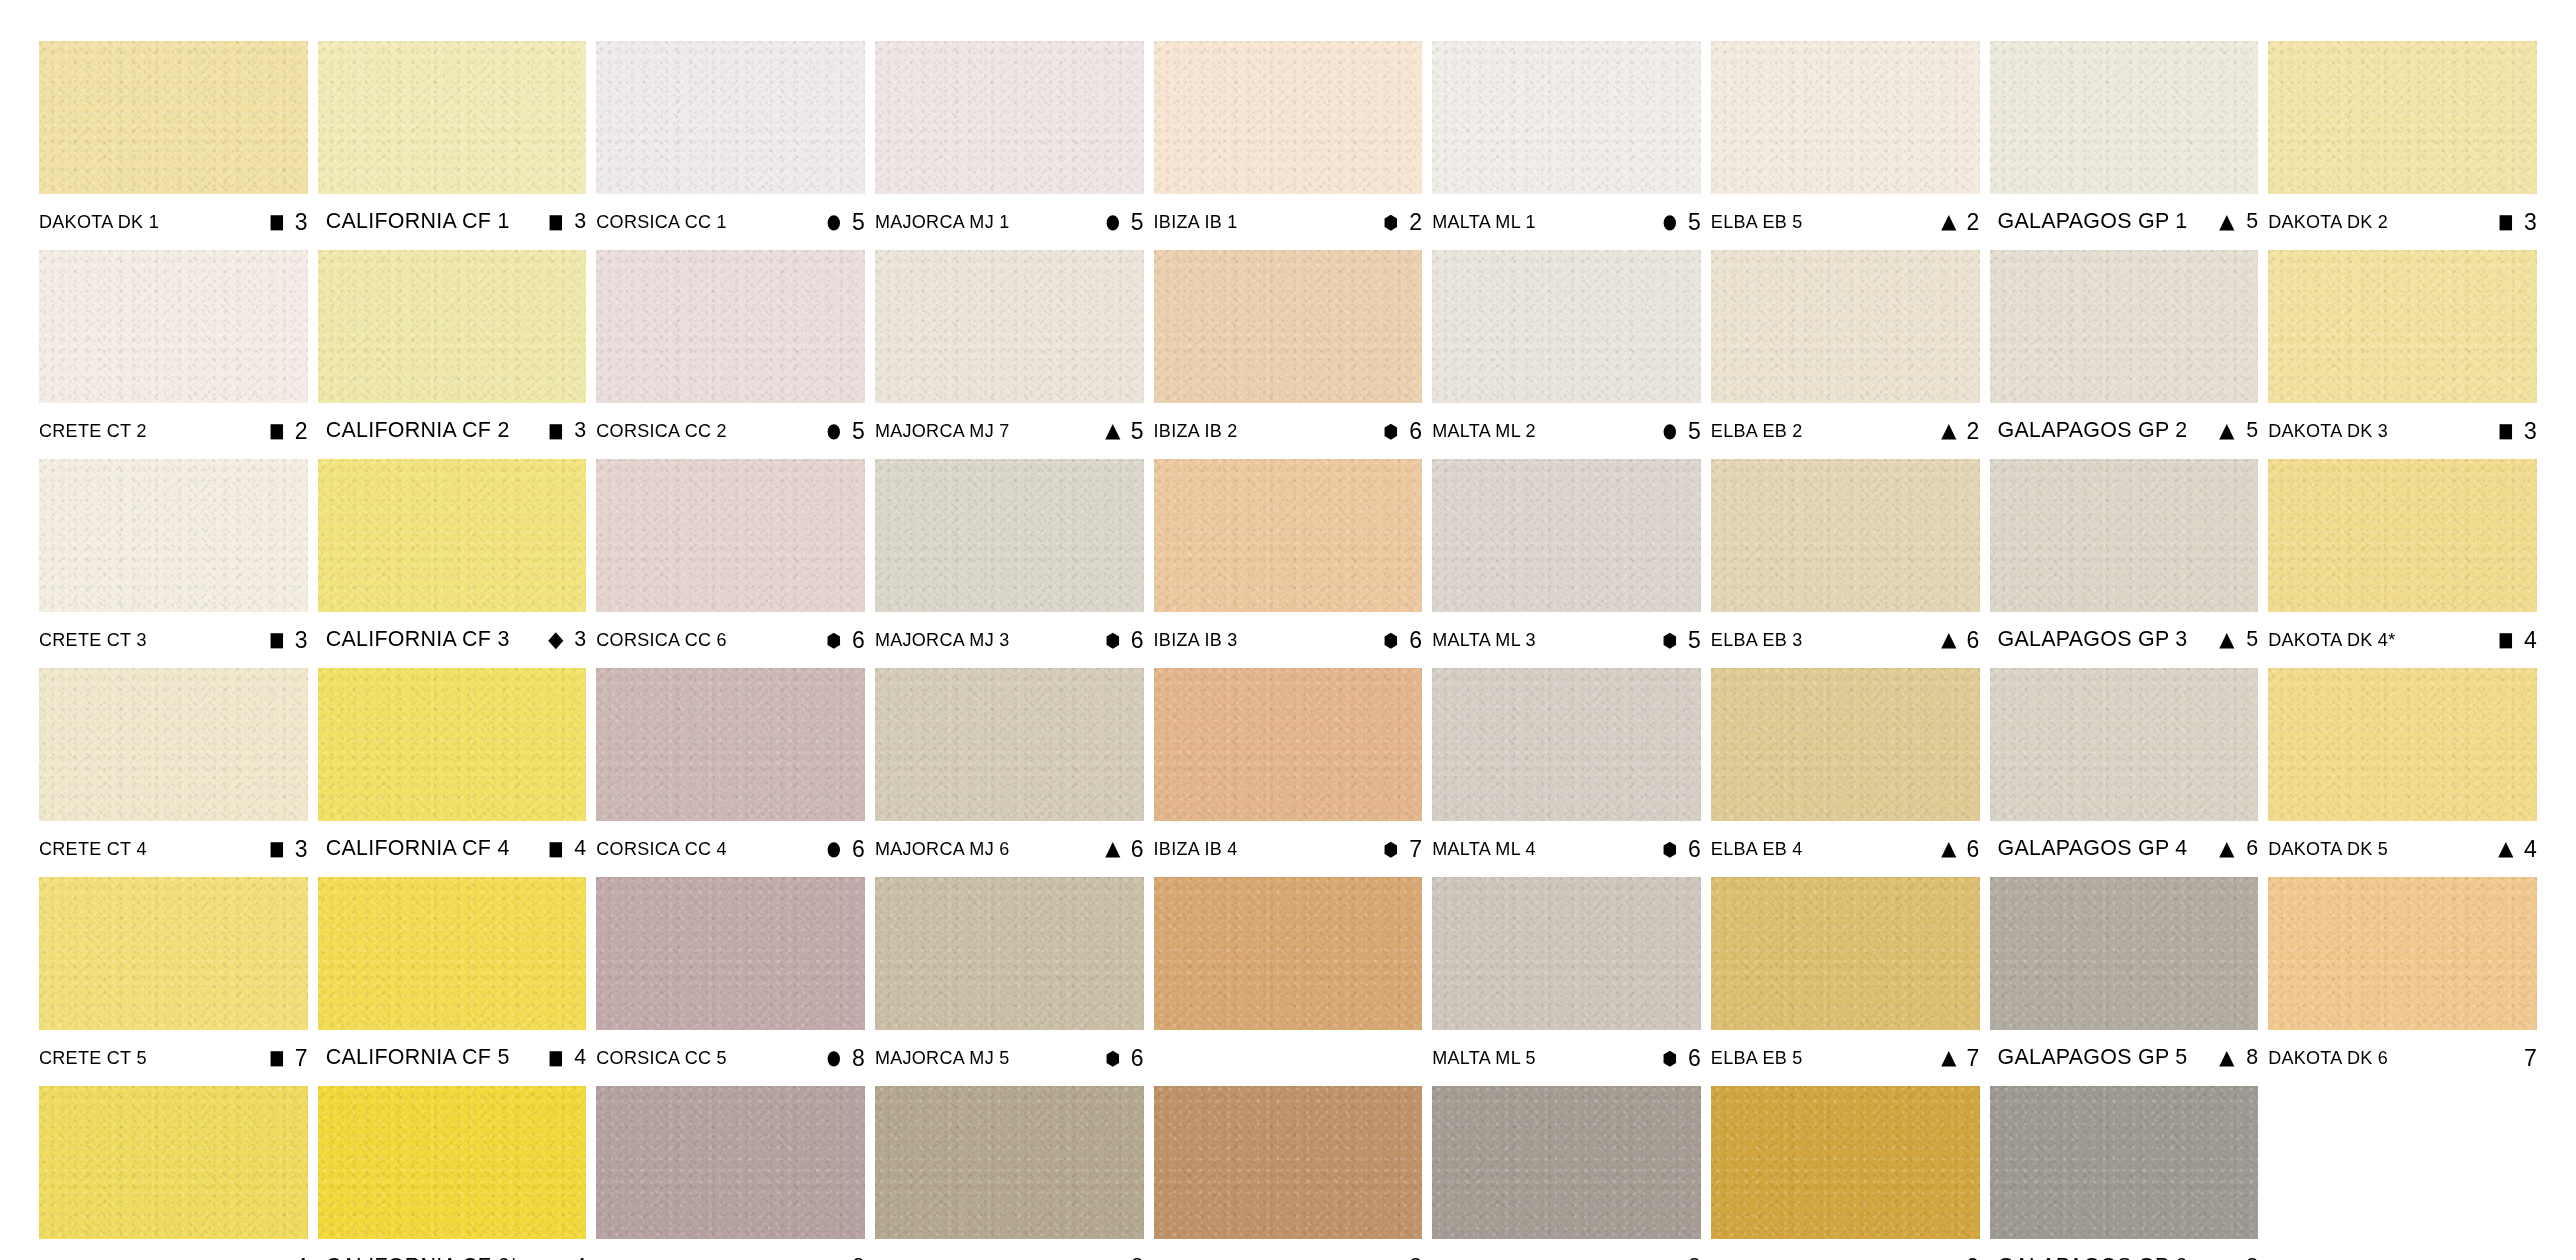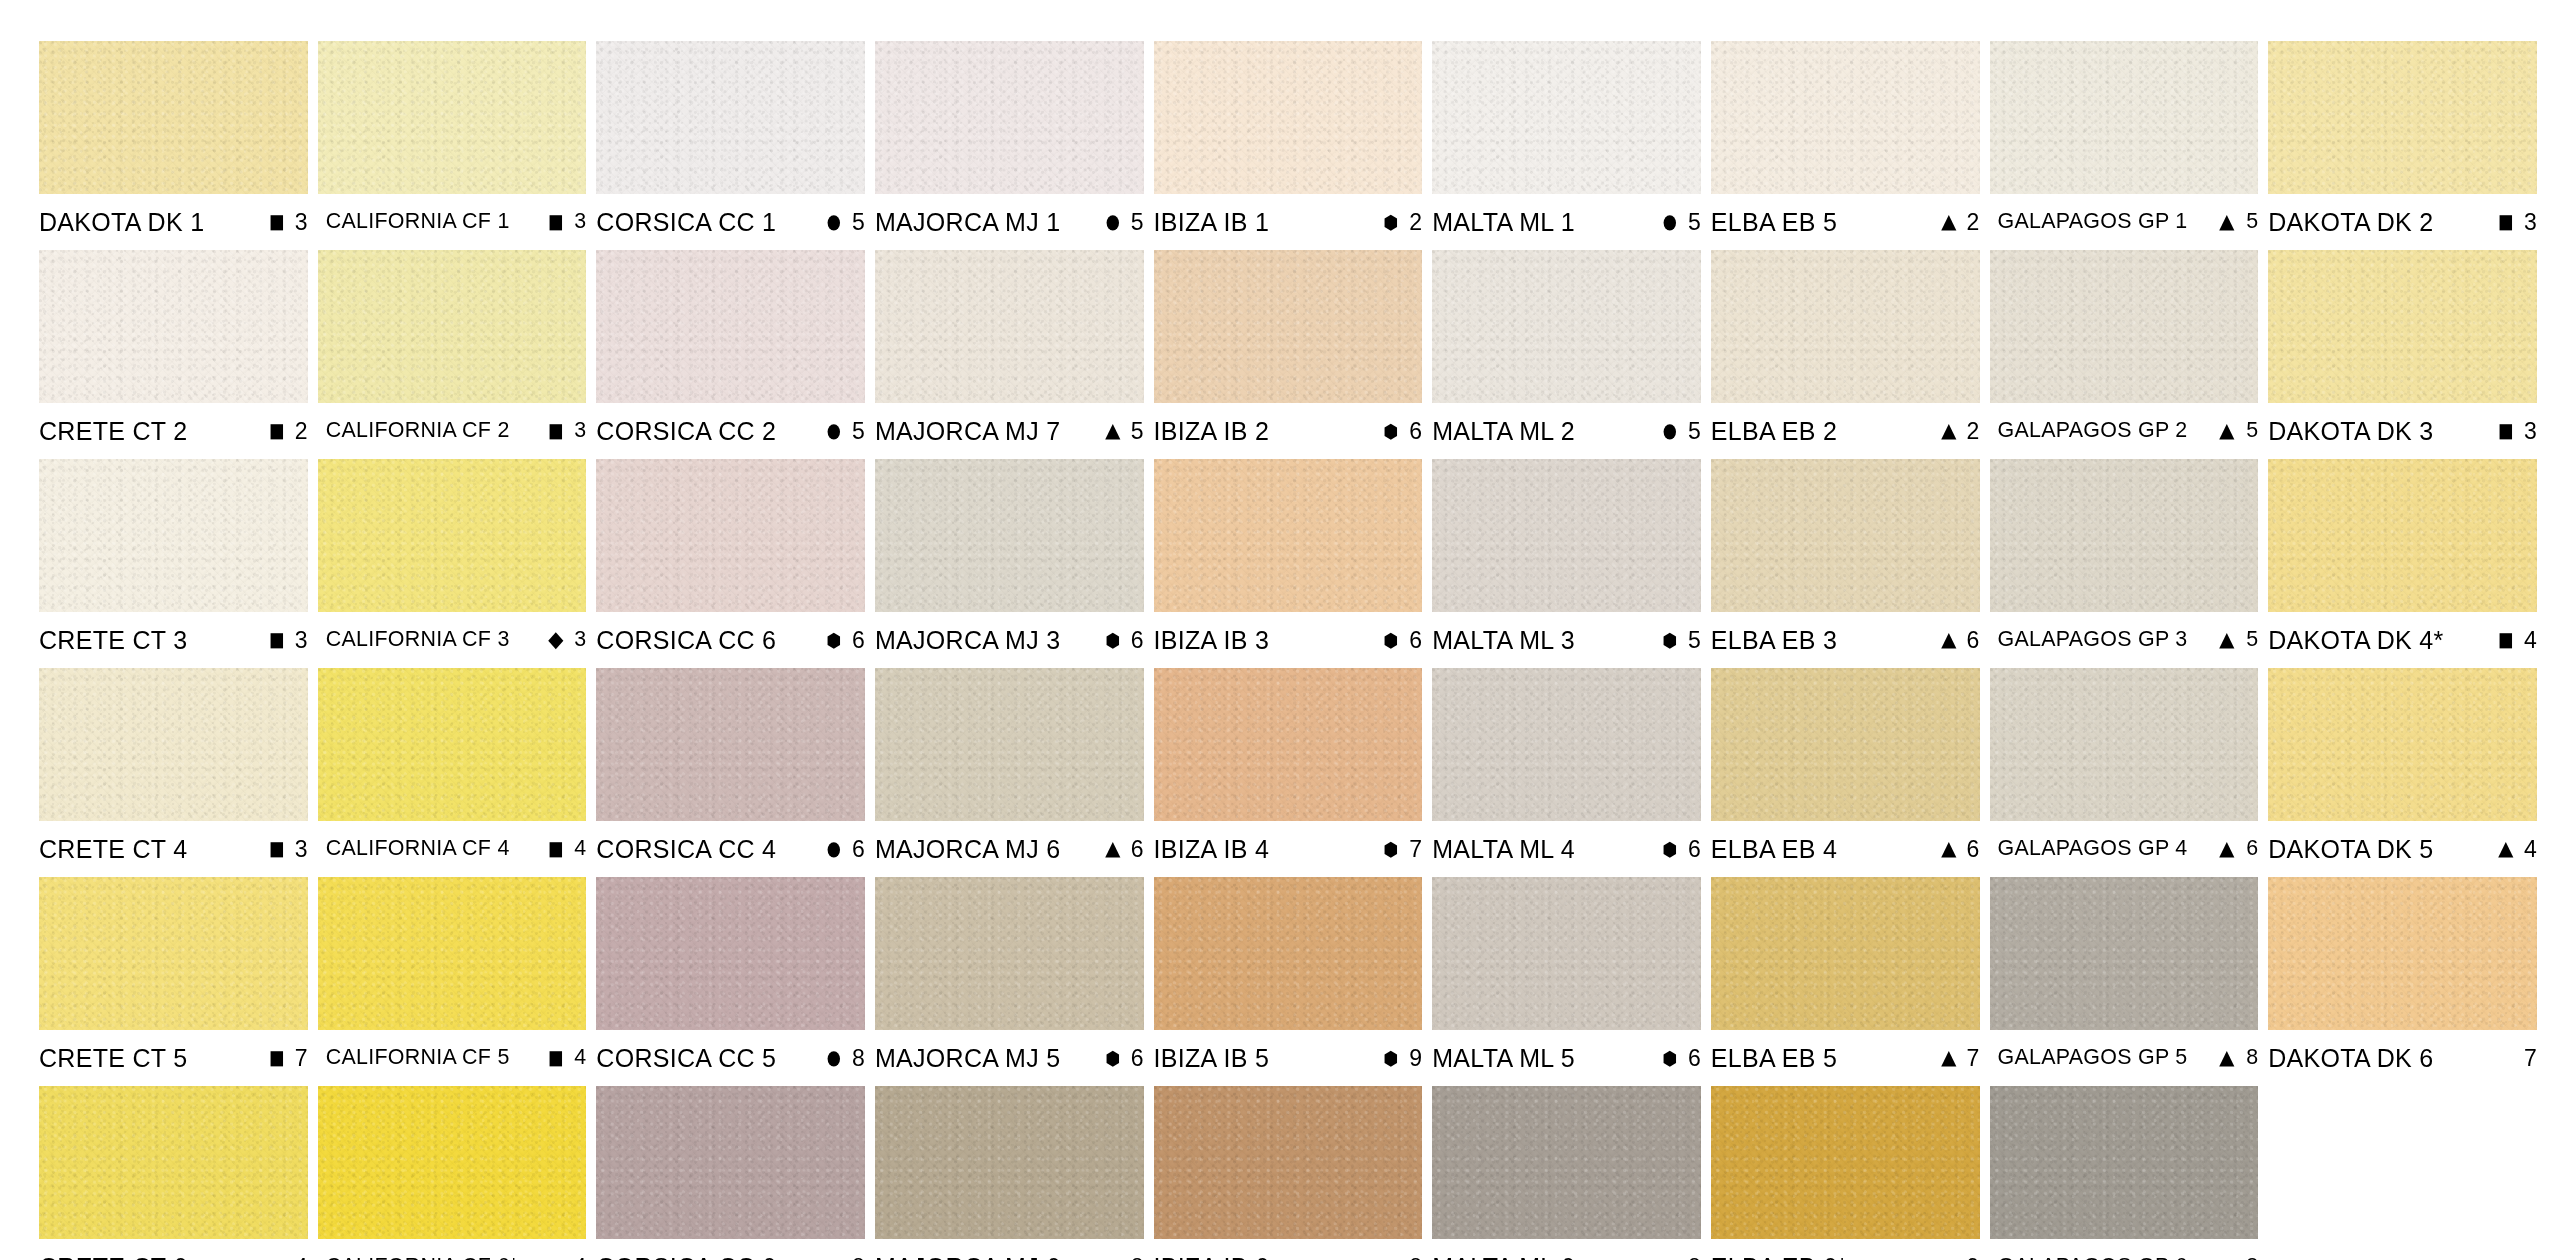--- a/index.html
+++ b/index.html
@@ -70,21 +70,21 @@
     height: 56px;
     display: flex;
     align-items: center;
     white-space: nowrap;
     color: #000000;
     font-size: 23px;
     letter-spacing: 0.3px;
     font-family: "Liberation Sans", sans-serif;
   }
   .label-name {
-    font-size: 25px;
+    font-size: 18px;
     line-height: 1;
   }
   .label-spacer { flex: 1 1 auto; min-width: 9px; }
   .sym {
     display: inline-block;
     margin: 0 8px 0 0;
     flex: 0 0 auto;
     line-height: 1;
     position: relative;
     top: 0.9px;
@@ -745,30 +745,20 @@
             </svg>
           </span>
           <span class="label-num">6</span>
         </div>
       </div>
       <div class="cell">
         <div class="swatch" style="background-color: rgb(217, 168, 115);">
           <div class="tex"></div>
           <div class="tex2"></div>
         </div>
-        <div class="label-row">
-          <span class="label-name">IBIZA IB 5</span>
-          <span class="label-spacer"></span>
-          <span class="sym">
-            <svg width="19.6" height="19.6" viewBox="0 0 22 22">
-              <polygon points="11,2 18,6.3 18,15.7 11,20 4,15.7 4,6.3" fill="#000000"></polygon>
-            </svg>
-          </span>
-          <span class="label-num">9</span>
-        </div>
       </div>
       <div class="cell">
         <div class="swatch" style="background-color: rgb(207, 199, 189);">
           <div class="tex"></div>
           <div class="tex2"></div>
         </div>
         <div class="label-row">
           <span class="label-name">MALTA ML 5</span>
           <span class="label-spacer"></span>
           <span class="sym">

